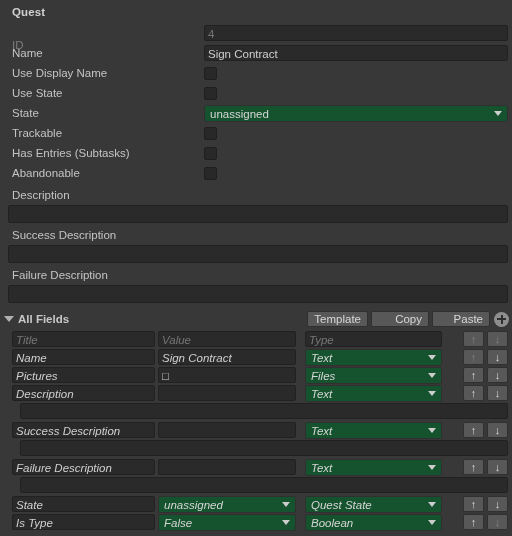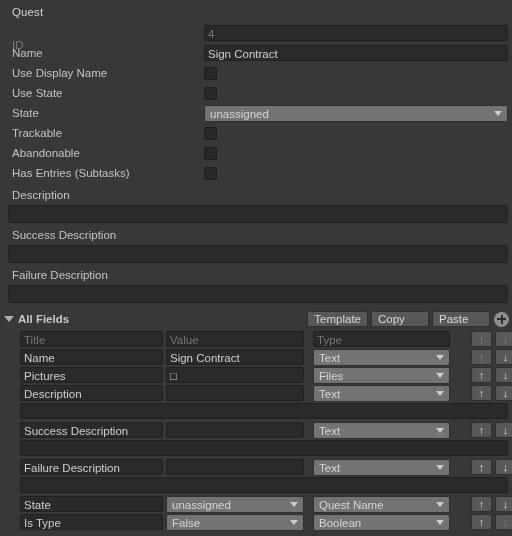--- a/index.html
+++ b/index.html
@@ -14,21 +14,21 @@
     font-family: "Liberation Sans", sans-serif;
     font-size: 11.5px;
     color: #c4c4c4;
     -webkit-font-smoothing: antialiased;
   }
 
   
   #inspector { width: 512px; }
 
   .section-title {
-    font-weight: normal;
+    font-weight: bold;
     color: #d2d2d2;
     padding: 6px 0 5px 12px;
     font-size: 11.5px;
     letter-spacing: .1px;
   }
 
   .prop-row {
     display: flex;
     align-items: center;
     height: 20px;
@@ -68,21 +68,21 @@
     background: #282828;
     border: 1px solid #1f1f1f;
     border-radius: 2px;
     box-sizing: border-box;
   }
 
   .popup {
     position: relative;
     height: 17px;
     line-height: 17px;
-    background: #737373;
+    background: #14532d;
     border: 1px solid #303030;
     border-radius: 2px;
     color: #d5d5d5;
     padding: 0 18px 0 5px;
     font-size: 11.5px;
     box-sizing: border-box;
     white-space: nowrap;
     overflow: hidden;
   }
   .popup .arrow {
@@ -131,21 +131,21 @@
   .foldout-label { color: #c8c8c8; font-size: 11.5px; flex: 1 1 auto; font-weight: bold; }
 
   .btn {
     height: 16px;
     line-height: 15px;
     background: #585858;
     border: 1px solid #303030;
     border-radius: 2px;
     color: #d8d8d8;
     font-size: 11.5px;
-    text-align: left;
+    text-align: right;
     box-sizing: border-box;
     margin-left: 3px;
     padding: 0 6px;
     min-width: 58px;
   }
 
   .circle-btn {
     width: 15px; height: 15px;
     border-radius: 50%;
     background: #8e8e8e;
@@ -167,21 +167,22 @@
     left: 6.5px; top: 3px;
     width: 2px; height: 9px;
     background: #2f2f2f;
   }
 
   
   .trow {
     display: flex;
     align-items: center;
     height: 18px;
-    padding-left: 20px;
+    padding-left: 12px;
+    font-style: italic;
   }
   .cell-title { flex: 0 0 143px; margin-right: 3px; }
   .cell-value { flex: 0 0 138px; margin-right: 9px; }
   .cell-type  { flex: 0 0 137px; margin-right: 21px; }
 
   .arrow-btn {
     width: 21px;
     height: 16px;
     background: #585858;
     border: 1px solid #303030;
@@ -249,27 +250,27 @@
           <div class="popup"><span>unassigned</span><span class="arrow"></span></div>
         </div>
       </div>
       <div class="prop-row">
         <div class="prop-label">Trackable</div>
         <div class="ctrl">
           <div class="checkbox"></div>
         </div>
       </div>
       <div class="prop-row">
+        <div class="prop-label">Has Entries (Subtasks)</div>
+        <div class="ctrl">
+          <div class="checkbox"></div>
+        </div>
+      </div>
+      <div class="prop-row">
         <div class="prop-label">Abandonable</div>
-        <div class="ctrl">
-          <div class="checkbox"></div>
-        </div>
-      </div>
-      <div class="prop-row">
-        <div class="prop-label">Has Entries (Subtasks)</div>
         <div class="ctrl">
           <div class="checkbox"></div>
         </div>
       </div>
     </div>
 
   <div id="desc-list">
       <div class="desc-label">Description</div>
       <div class="desc-box"></div>
       <div class="desc-label">Success Description</div>
@@ -341,21 +342,21 @@
         <div class="arrow-btn">↑</div>
         <div class="arrow-btn">↓</div>
         <div class="circle-btn"></div>
       </div>
       <div class="subrow">
         <div class="inner"></div>
       </div>
       <div class="trow">
         <div class="txtfield cell-title">State</div>
         <div class="popup cell-value"><span>unassigned</span><span class="arrow"></span></div>
-        <div class="popup cell-type"><span>Quest Name</span><span class="arrow"></span></div>
+        <div class="popup cell-type"><span>Quest State</span><span class="arrow"></span></div>
         <div class="arrow-btn">↑</div>
         <div class="arrow-btn">↓</div>
         <div class="circle-btn"></div>
       </div>
       <div class="trow">
         <div class="txtfield cell-title">Is Type</div>
         <div class="popup cell-value"><span>False</span><span class="arrow"></span></div>
         <div class="popup cell-type"><span>Boolean</span><span class="arrow"></span></div>
         <div class="arrow-btn">↑</div>
         <div class="arrow-btn dim">↓</div>

